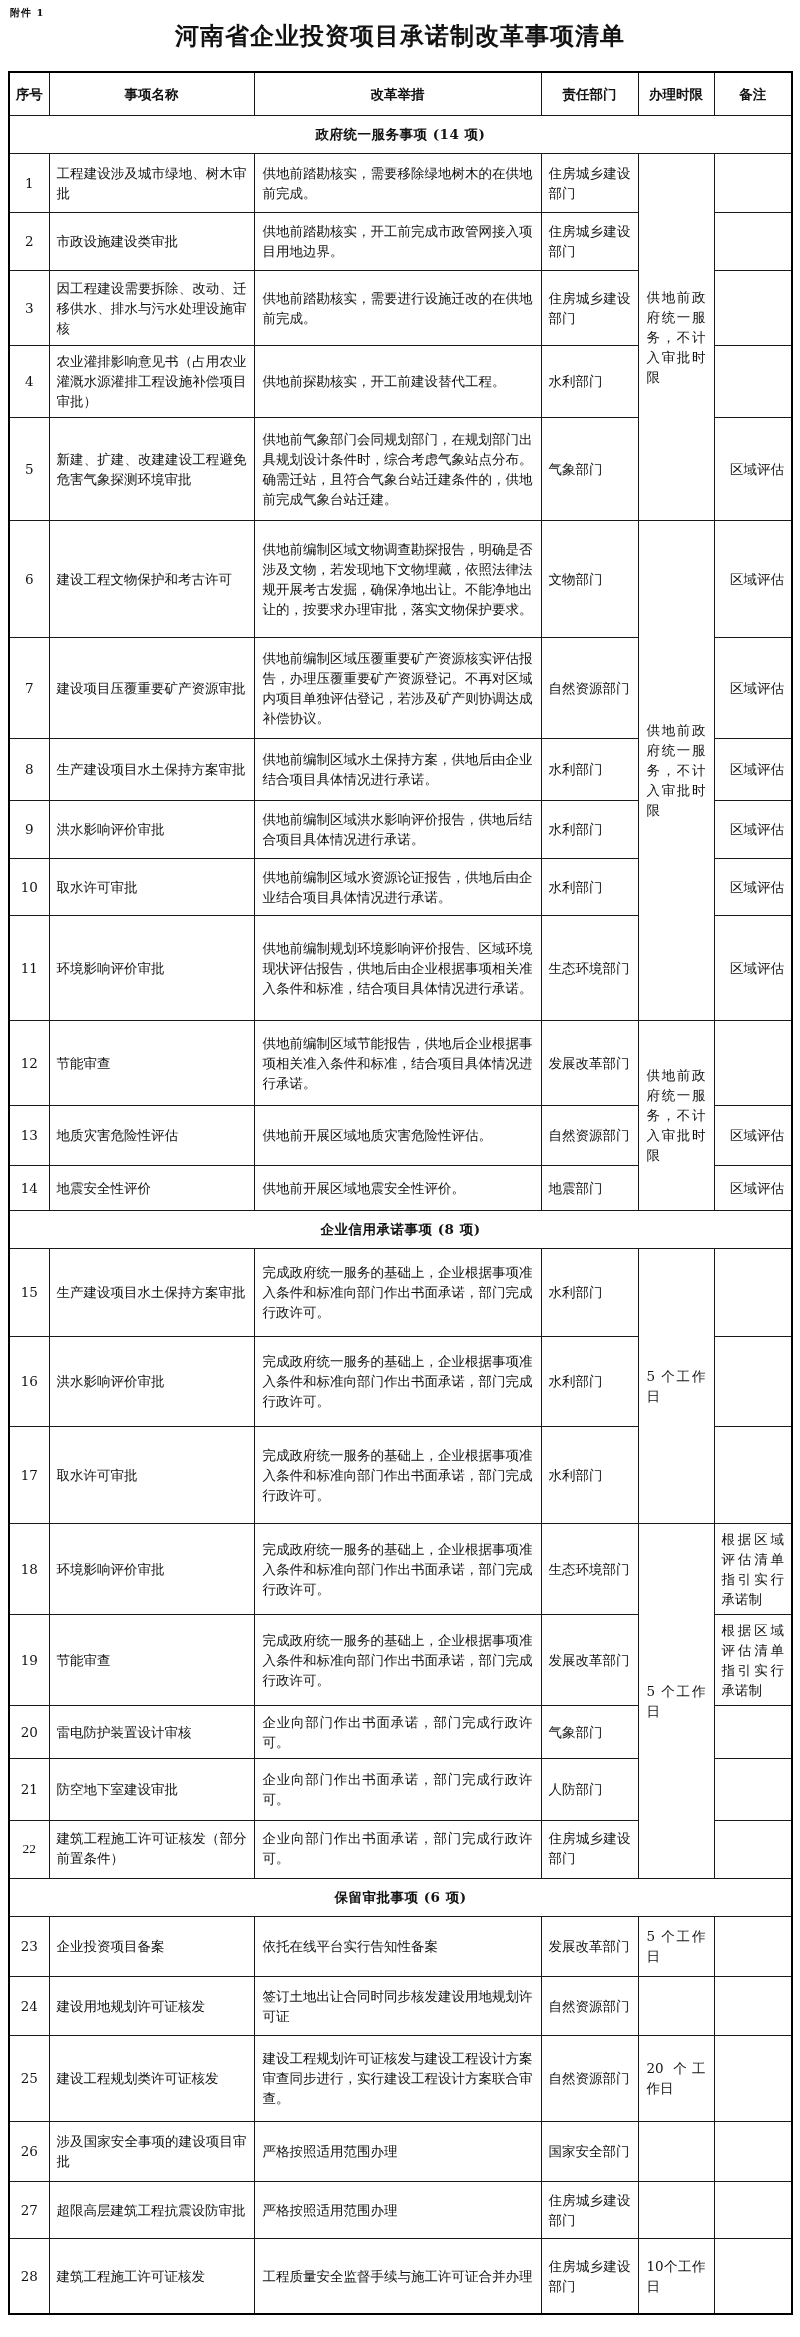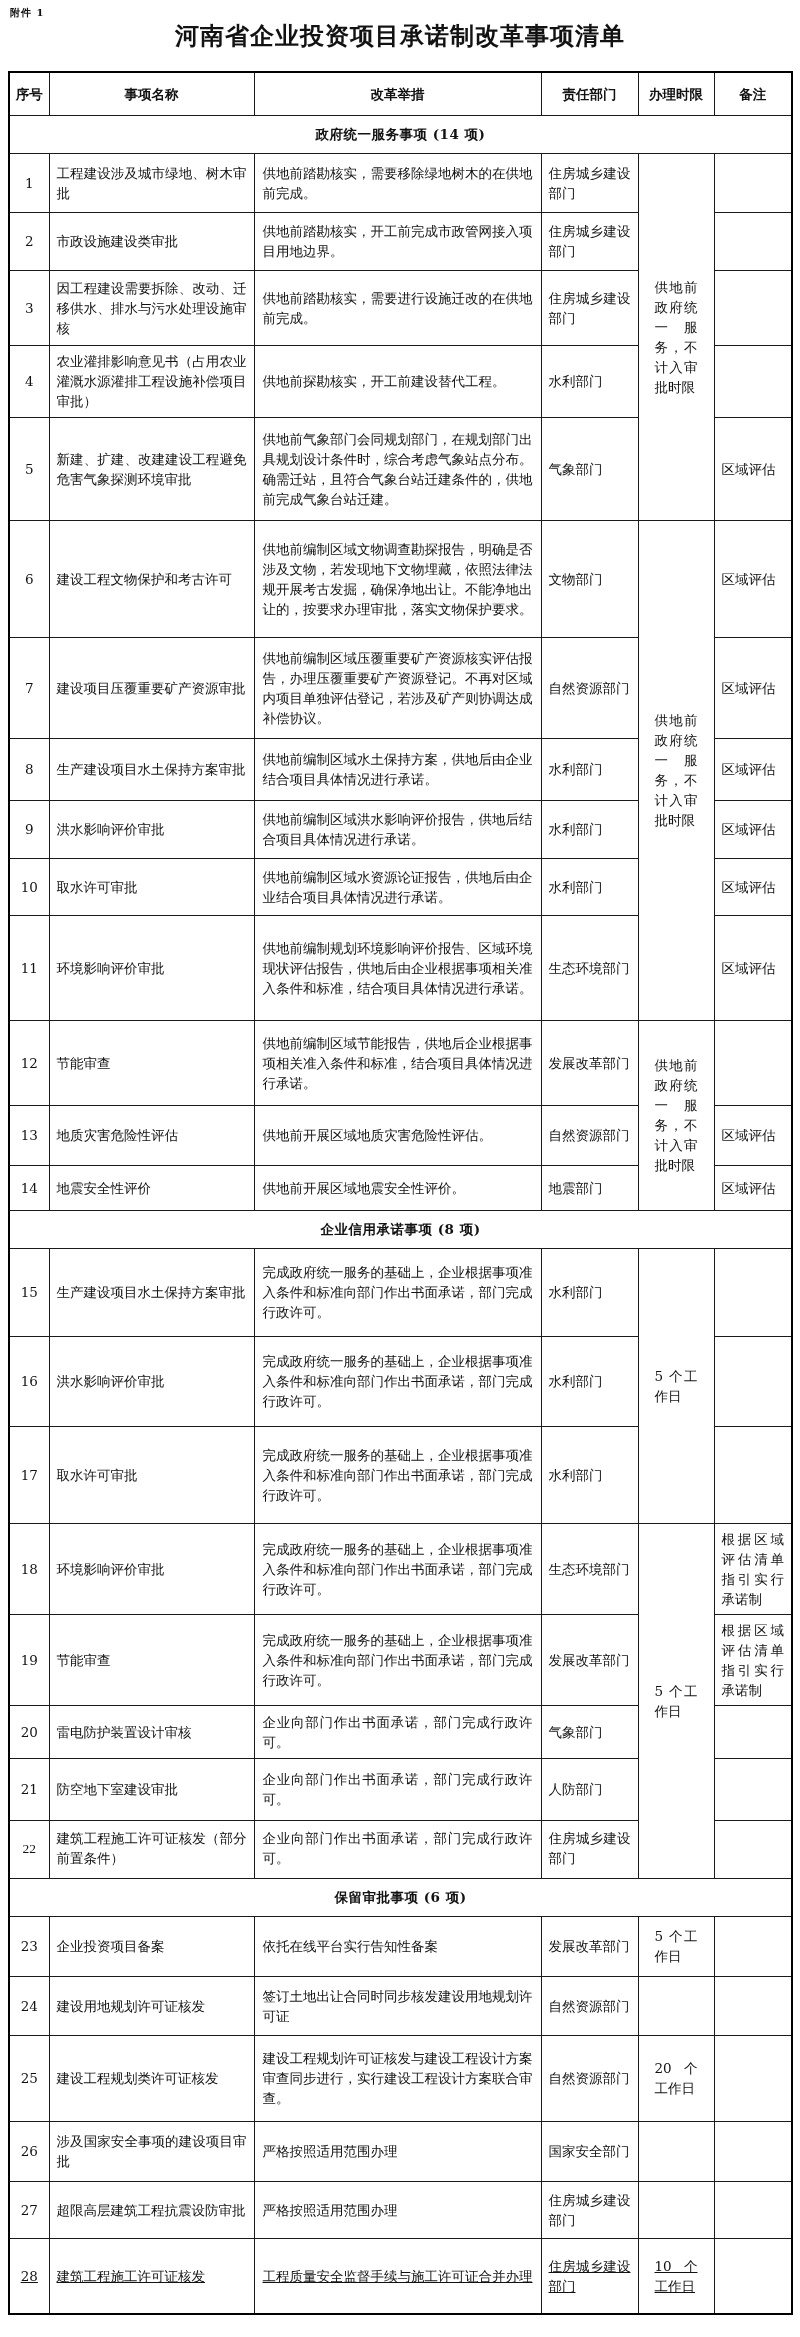--- a/index.html
+++ b/index.html
@@ -76,24 +76,24 @@
   }
   td.col-dept {
     text-align: justify;
     text-align-last: left;
     padding: 5px 7px;
   }
   td.col-time {
     text-align: justify;
     text-justify: inter-ideograph;
     text-align-last: left;
-    padding: 5px 16px;
+    padding: 5px 8px;
   }
   td.col-note {
-    text-align: left;
+    text-align: right;
     padding: 5px 7px;
   }
   td.col-note.long {
     text-align: justify;
     text-justify: inter-ideograph;
     text-align-last: left;
   }
 </style>
 </head>
 <body>
@@ -325,21 +325,21 @@
           <td class="col-note"></td>
         </tr>
         <tr style="height: 57px;">
           <td class="col-no">27</td>
           <td class="col-name">超限高层建筑工程抗震设防审批</td>
           <td class="col-measure">严格按照适用范围办理</td>
           <td class="col-dept">住房城乡建设部门</td>
           <td class="col-time" rowspan="1"></td>
           <td class="col-note"></td>
         </tr>
-        <tr style="height: 76px; text-decoration: underline;">
+        <tr style="height: 76px;">
           <td class="col-no">28</td>
           <td class="col-name">建筑工程施工许可证核发</td>
           <td class="col-measure">工程质量安全监督手续与施工许可证合并办理</td>
           <td class="col-dept">住房城乡建设部门</td>
           <td class="col-time" rowspan="1">10个工作日</td>
           <td class="col-note"></td>
         </tr>
       </tbody>
   </table>
 

